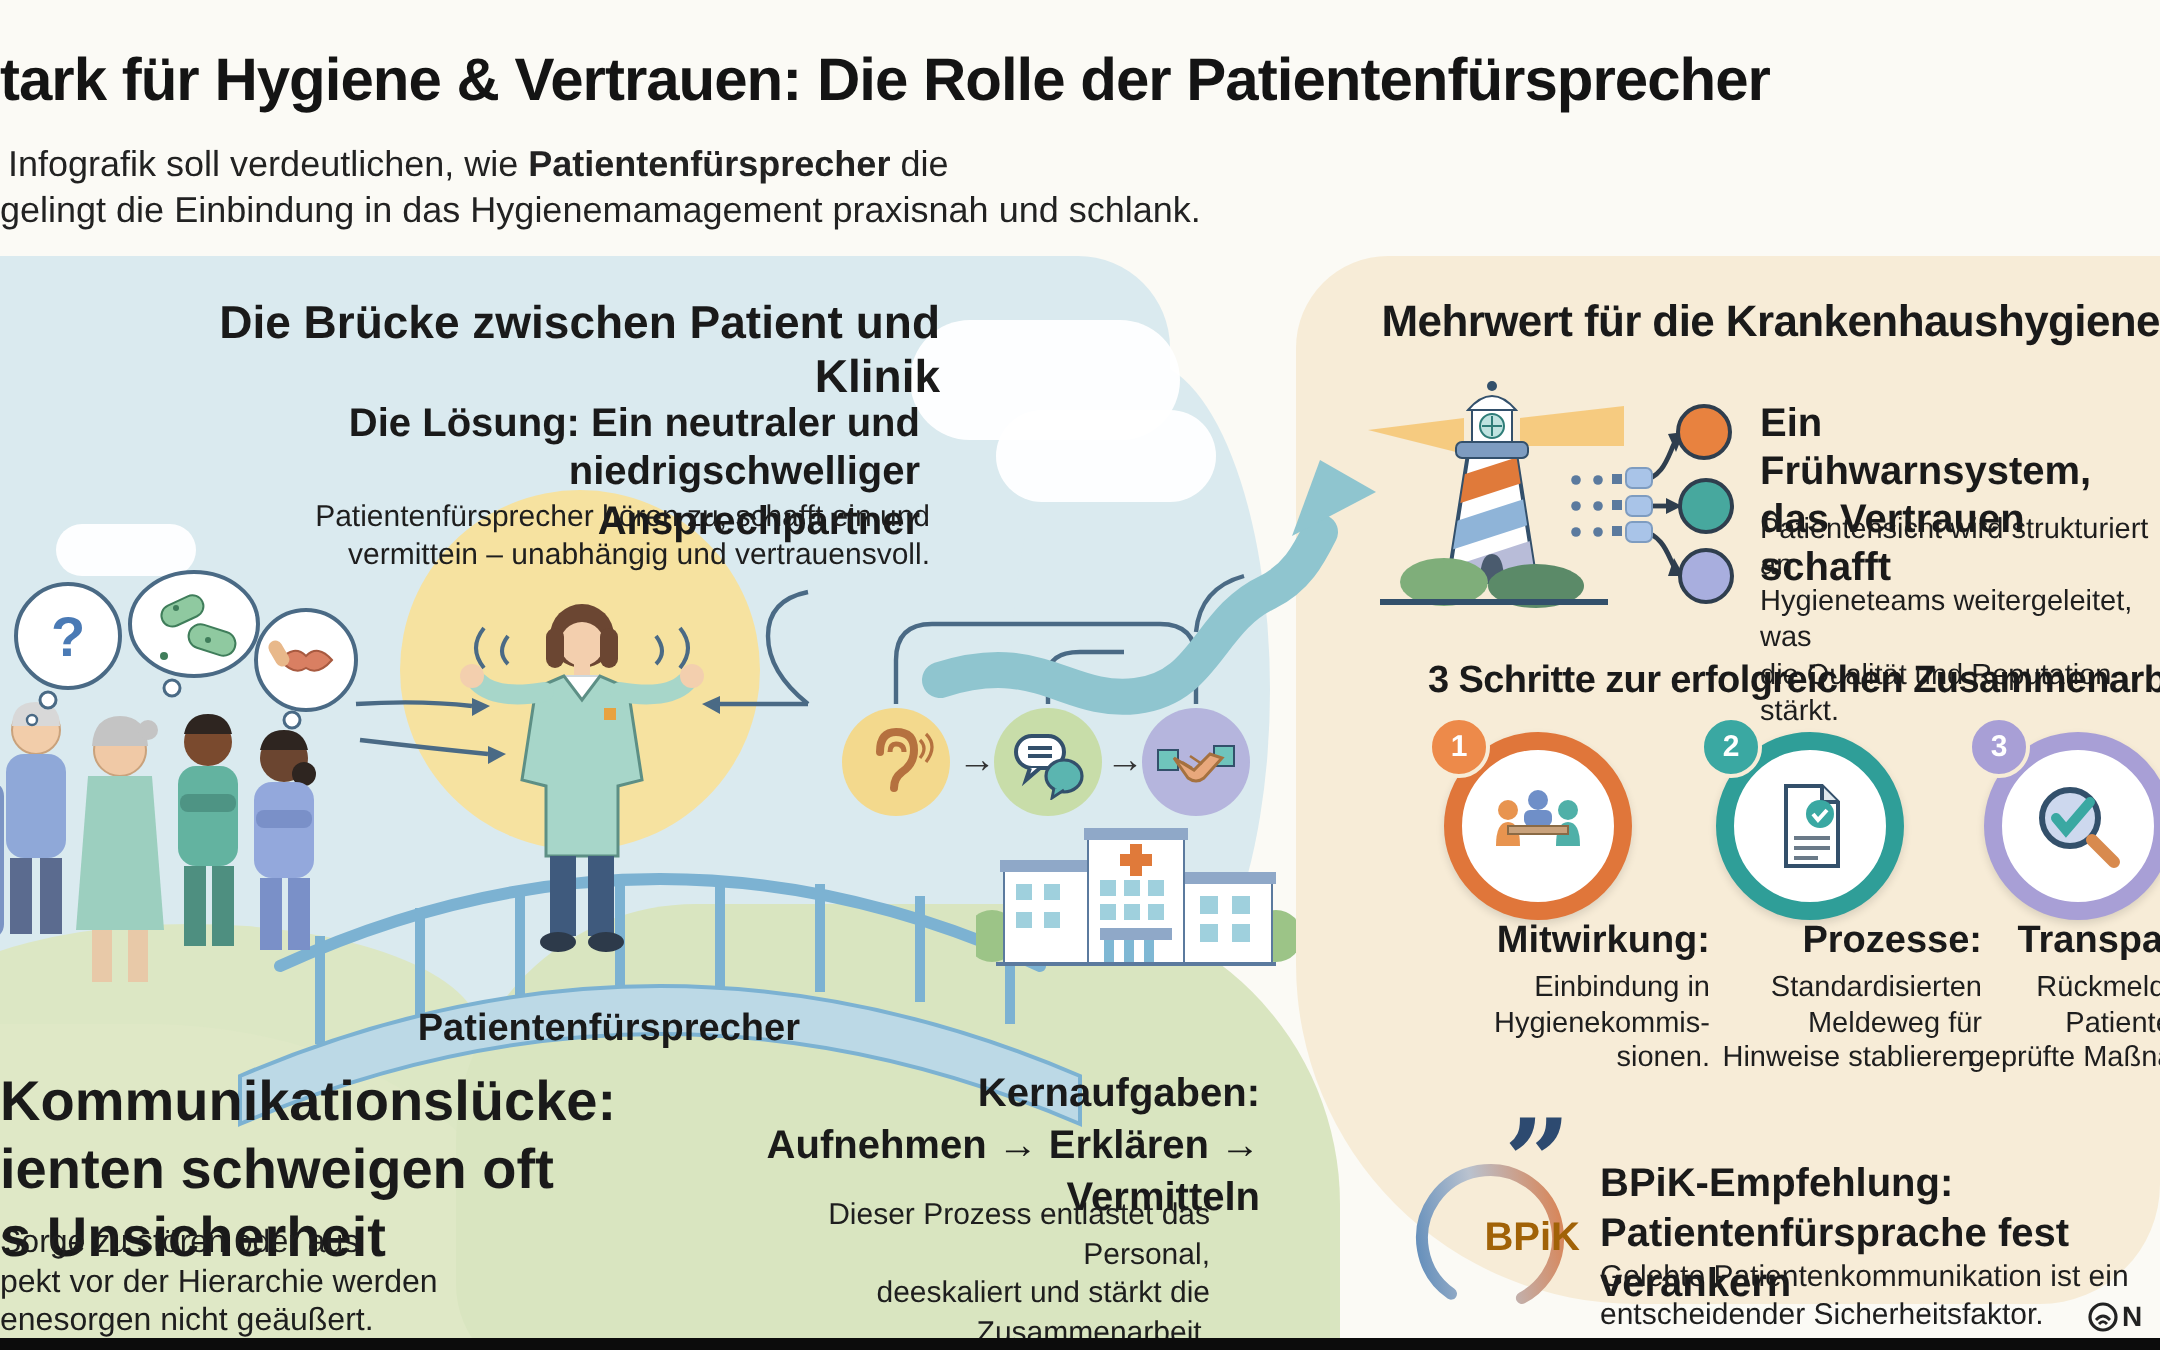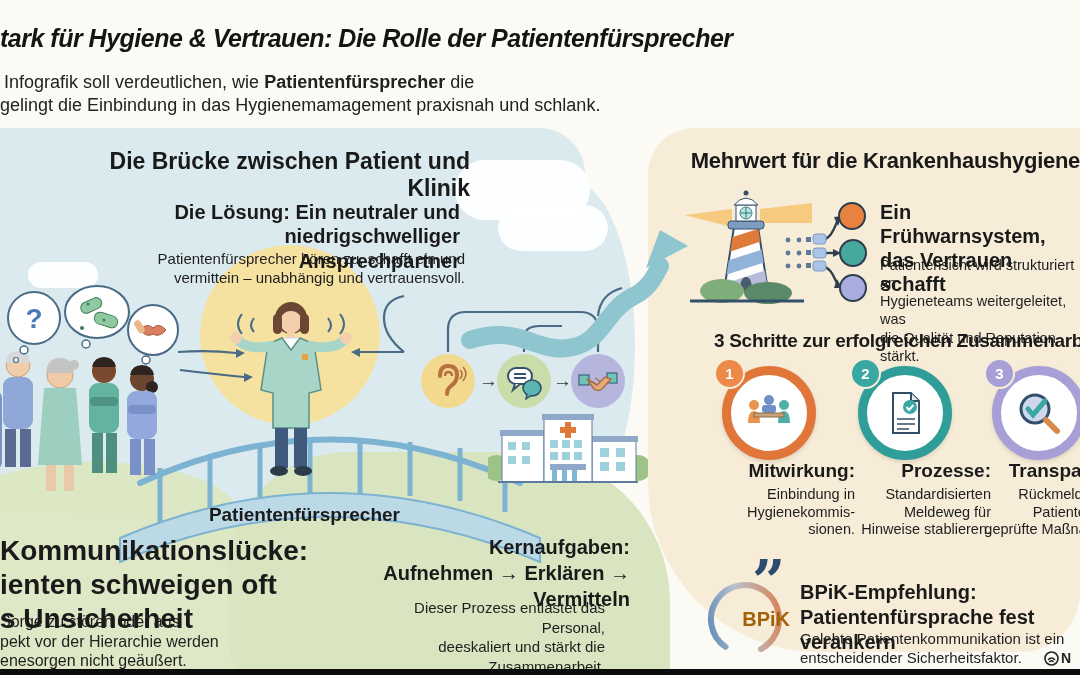--- a/index.html
+++ b/index.html
@@ -2,21 +2,21 @@
 <html><head>
 <meta charset="utf-8">
 <style>
   html,body{margin:0;padding:0;background:#e8e8e8;}
   .canvas{position:relative;width:1080px;height:675px;background:#fbfaf5;overflow:hidden;
           font-family:"Liberation Sans", sans-serif;color:#1a1a1a;}
   .abs{position:absolute;}
   .pre{white-space:pre-line;}
   .ctr{text-align:right;}
   
-  .title{left:0;top:24px;font-size:25px;font-weight:bold;letter-spacing:-0.5px;color:#141414;white-space:nowrap;font-style:italic;}
+  .title{left:0;top:24px;font-size:30px;font-weight:bold;letter-spacing:-0.5px;color:#141414;white-space:nowrap;}
   .sub1{left:4px;top:72px;font-size:18px;color:#222;}
   .sub2{left:0;top:95px;font-size:18px;color:#222;}
   
   .panel-left{left:0;top:128px;width:585px;height:547px;background:#daeaef;border-radius:0 46px 0 0;}
   .panel-bulge{left:505px;top:180px;width:130px;height:330px;background:#daeaef;border-radius:50%;}
   .panel-right{left:648px;top:128px;width:432px;height:524px;background:#f7ecd7;border-radius:46px 0 60px 170px;}
   
   .sun{left:200px;top:245px;width:180px;height:180px;border-radius:50%;background:#f6e2a0;}
   .cloud{background:#ffffff;border-radius:60px;opacity:.95;}
   .cloud.c1{left:28px;top:262px;width:70px;height:26px;}

